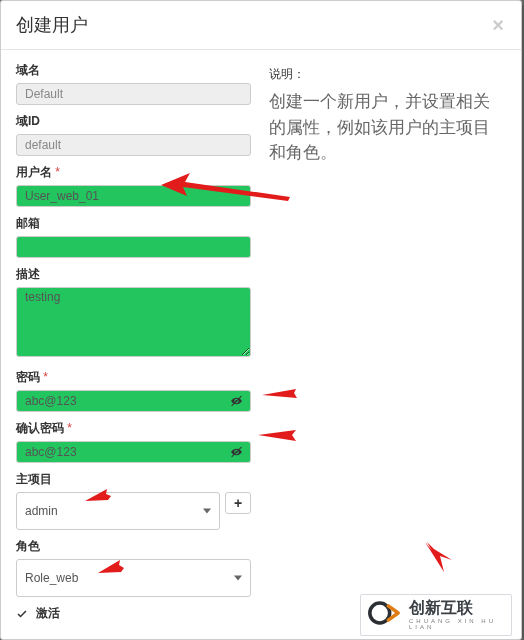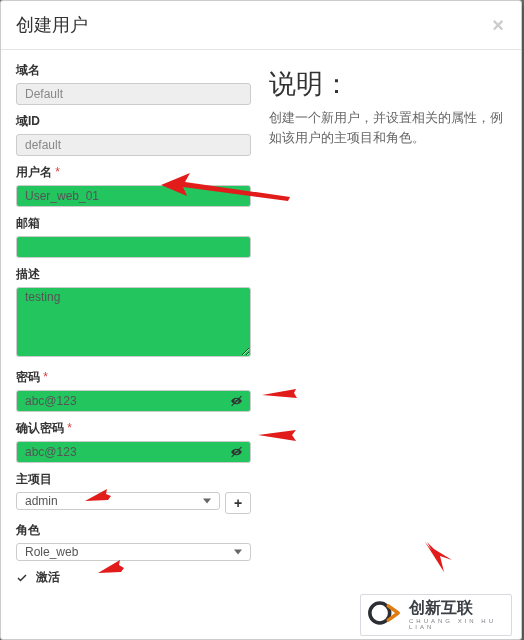--- a/index.html
+++ b/index.html
@@ -6,33 +6,33 @@
   html, body { margin:0; padding:0; background:#555; }
   .stage { position:relative; width:524px; height:640px; background:#6d6d6d; overflow:hidden; }
   .modal { position:absolute; left:0; top:0; right:2px; bottom:0; background:#fff; border:1px solid rgba(0,0,0,.2); border-radius:3px; box-shadow:0 3px 9px rgba(0,0,0,.5); overflow:hidden; }
   .modal-header { padding:12px 15px; border-bottom:1px solid #e5e5e5; display:flex; align-items:center; }
   .modal-title { font-size:18px; font-weight:500; color:#333; flex:1; }
   .close-btn { background:none; border:none; font-size:20px; font-weight:700; color:#ccc; line-height:1; cursor:pointer; padding:0 2px; }
   .modal-body { padding:12px 15px 18px 15px; position:relative; }
   .columns { display:flex; gap:18px; }
   .form-col { width:235px; }
   .desc-col { flex:1; padding-top:4px; }
-  .desc-title { font-size:27px; font-weight:400; color:#333; margin:0 0 6px 0; }
-  .desc-text { font-size:13px; color:#666; line-height:1.5; margin:0; }
+  .desc-title { font-size:12px; font-weight:400; color:#333; margin:0 0 6px 0; }
+  .desc-text { font-size:17px; color:#666; line-height:1.5; margin:0; }
   .form-group { margin-bottom:8px; }
   .ctl-label { display:block; font-size:12px; font-weight:700; color:#333; margin-bottom:4px; }
   .required { color:#d43f3a; font-weight:400; }
   .form-control { width:100%; height:22px; padding:2px 8px; font-size:12px; color:#555; background:#22c55e; border:1px solid #ccc; border-radius:3px; }
   .form-control[disabled] { background:#eee; color:#888; }
   textarea.form-control { height:70px; resize:both; line-height:1.3; }
   .relpos { position:relative; }
   .eye-toggle { position:absolute; right:8px; top:50%; transform:translateY(-50%); cursor:pointer; color:#333; }
   .eye-toggle svg { display:block; }
   .select-wrap { display:flex; gap:5px; }
-  .fake-select { flex:1; position:relative; height:18px; border:1px solid #ccc; border-radius:3px; background:#fff; display:flex; align-items:center; padding:0 8px; font-size:12px; color:#555; cursor:pointer; }
+  .fake-select { flex:1; position:relative; height:38px; border:1px solid #ccc; border-radius:3px; background:#fff; display:flex; align-items:center; padding:0 8px; font-size:12px; color:#555; cursor:pointer; }
   .caret { position:absolute; right:8px; top:50%; transform:translateY(-50%); width:0; height:0; border-left:4px solid transparent; border-right:4px solid transparent; border-top:5px solid #666; }
   .plus-btn { width:26px; height:22px; border:1px solid #ccc; border-radius:3px; background:#fff; display:flex; align-items:center; justify-content:center; cursor:pointer; color:#333; font-weight:700; font-size:14px; }
   .checkbox-row { display:flex; align-items:center; gap:8px; font-size:12px; font-weight:700; color:#333; margin-top:6px;text-align:center; }
   .check-icon { width:12px; height:12px; display:inline-flex; align-items:center; justify-content:center; color:#333; }
   
   .arrows { position:absolute; left:0; top:0; width:524px; height:640px; pointer-events:none; }
   .arrows path, .arrows polygon { fill:#e21b1b; }
   
   .watermark { position:absolute; right:12px; bottom:4px; width:152px; height:42px; background:#fff; border:1px solid #d7dbe0; border-radius:2px; display:flex; align-items:center; gap:8px; padding:3px 6px; }
   .wm-logo { flex:0 0 auto; }

